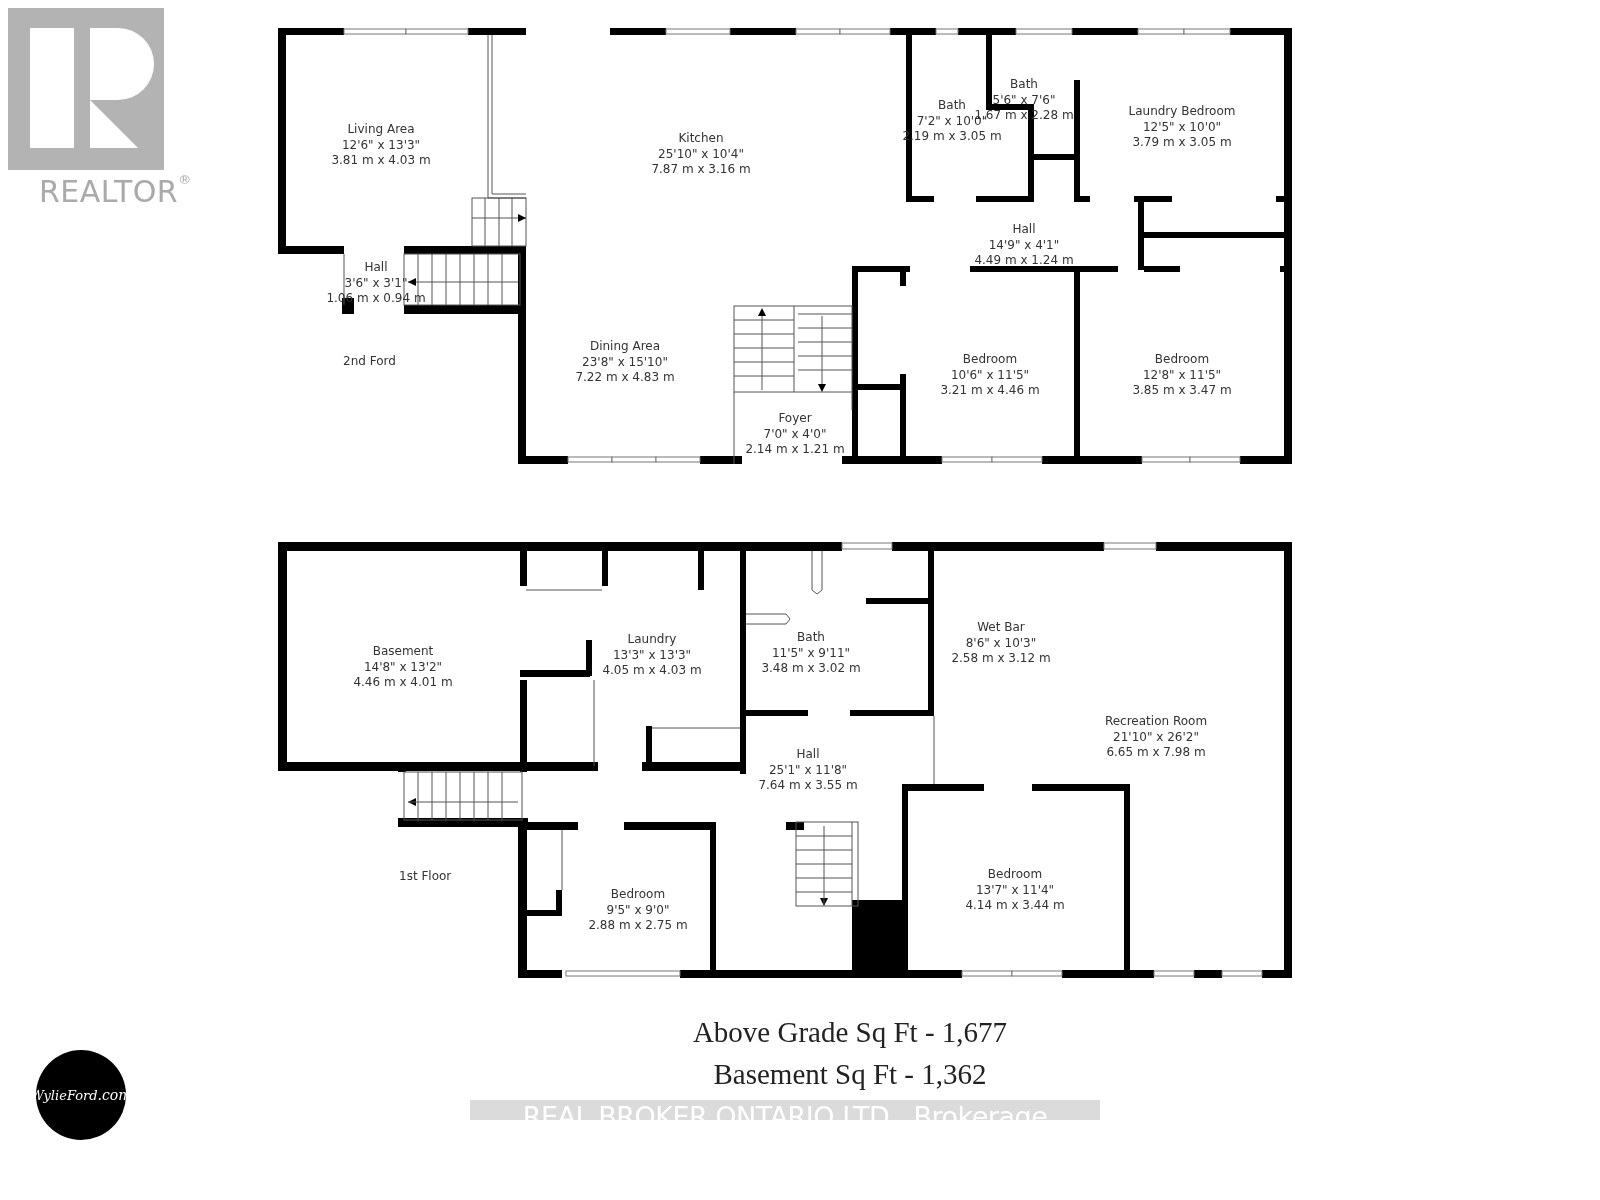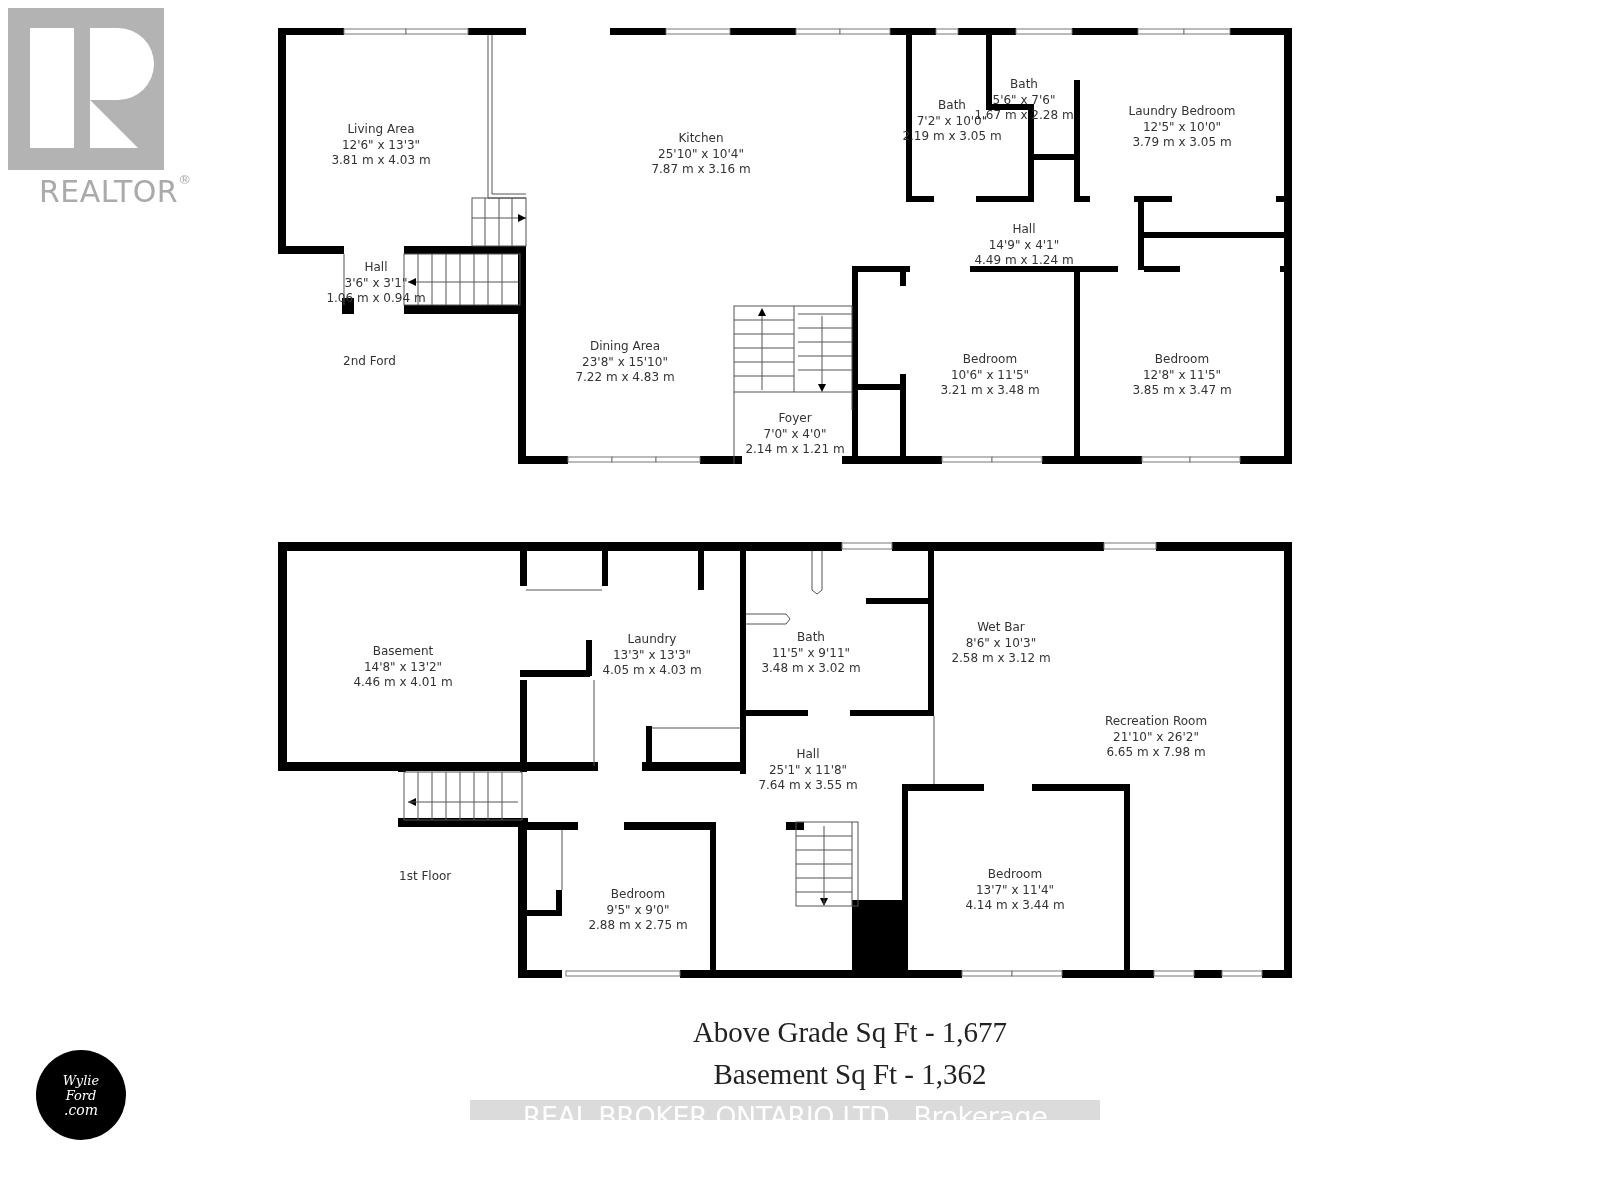--- a/index.html
+++ b/index.html
@@ -7,21 +7,21 @@
     #plan { position: absolute; left: 0; top: 0; width: 1600px; height: 1200px; }
     .room-label { position: absolute; transform: translateX(-50%); text-align: center; color: #333; font-size: 12px; line-height: 15.5px; white-space: nowrap; font-family: "DejaVu Sans", sans-serif; }
     .room-label span { display: block; }
     .floor-label { position: absolute; font-size: 12px; color: #333; font-family: "DejaVu Sans", sans-serif; }
     .realtor-logo { position: absolute; left: 8px; top: 8px; width: 156px; }
     .realtor-box { width: 156px; height: 162px; background: #b3b3b3; position: relative; }
     .realtor-text { font-family: "DejaVu Sans", sans-serif; font-size: 30px; color: #aaaaaa; letter-spacing: 0.5px; margin-top: 4px; margin-left: 31px; }
     .realtor-text sup { font-size: 13px; vertical-align: top; position: relative; top: -2px; }
     .sqft { position: absolute; left: 0; width: 1700px; text-align: center; font-family: "Liberation Serif", serif; font-size: 29px; color: #222; }
     .brokerage { position: absolute; left: 470px; top: 1100px; width: 630px; height: 20px; background: rgba(190,190,190,0.55); color: #ffffff; font-family: "DejaVu Sans", sans-serif; font-size: 27px; line-height: 34px; text-align: center; white-space: nowrap; letter-spacing: -0.5px; }
-    .wylie-logo { position: absolute; left: 36px; top: 1050px; width: 90px; height: 90px; border-radius: 50%; background: #000; color: #fff; font-family: "DejaVu Serif", serif; font-style: italic; font-size: 13px; display: flex; flex-direction: column; align-items: center; justify-content: center; line-height: 15px; }
+    .wylie-logo { position: absolute; left: 36px; top: 1050px; width: 90px; height: 90px; border-radius: 50%; background: #000; color: #fff; font-family: "DejaVu Serif", serif; font-style: italic; font-size: 13px; display: flex; align-items: center; justify-content: center; line-height: 15px; }
   </style>
 </head>
 <body>
 
 <svg id="plan" viewBox="0 0 1600 1200" xmlns="http://www.w3.org/2000/svg">
   <g fill="#000">
 
     <rect x="278" y="28" width="8" height="226"></rect>
     <rect x="278" y="28" width="66" height="7"></rect>
     <rect x="468" y="28" width="58" height="7"></rect>
@@ -278,21 +278,21 @@
     <span>3.79 m x 3.05 m</span>
 </div>
 <div class="room-label" style="left:1024px; top:222px;">
   <span>Hall</span>
     <span>14'9" x 4'1"</span>
     <span>4.49 m x 1.24 m</span>
 </div>
 <div class="room-label" style="left:990px; top:352px;">
   <span>Bedroom</span>
     <span>10'6" x 11'5"</span>
-    <span>3.21 m x 3.48 m</span>
+    <span>3.21 m x 4.46 m</span>
 </div>
 <div class="room-label" style="left:1182px; top:352px;">
   <span>Bedroom</span>
     <span>12'8" x 11'5"</span>
     <span>3.85 m x 3.47 m</span>
 </div>
 
 <div class="room-label" style="left:403px; top:644px;">
   <span>Basement</span>
     <span>14'8" x 13'2"</span>

